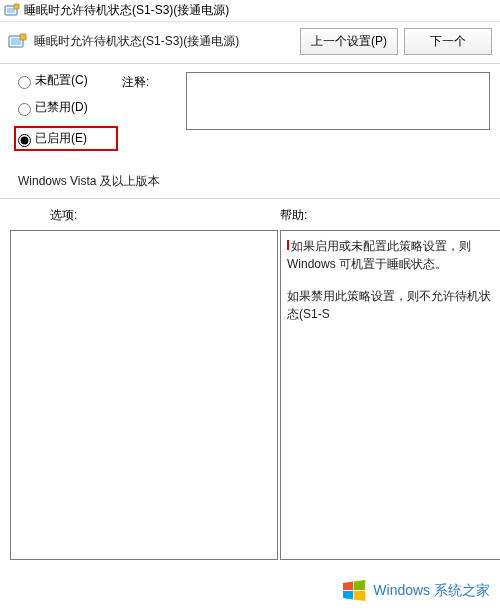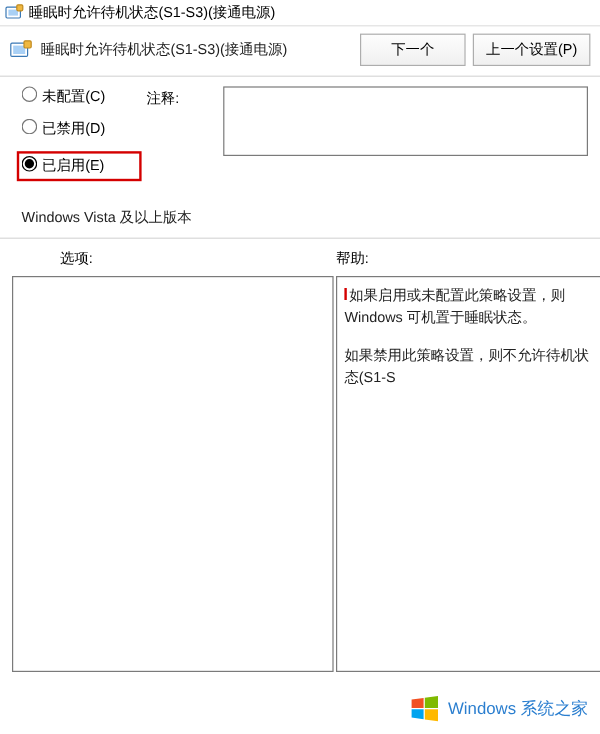--- a/index.html
+++ b/index.html
@@ -44,21 +44,21 @@
 }
 .divider-line { border: none; border-top: 1px solid #d8d8d8; margin: 4px 0 2px 0; }
 .config-area {
   display: grid;
   grid-template-columns: 100px 60px 1fr;
   padding: 6px 10px 2px 18px;
   gap: 6px 4px;
   align-items: start;
 }
 .radio-col { grid-column: 1; display: flex; flex-direction: column; gap: 10px; }
-.radio-row { display: flex; align-items: flex-start; gap: 4px; }
+.radio-row { display: flex; align-items: flex-end; gap: 4px; }
 .radio-row label { cursor: pointer; }
 .highlight-box { border: 2px solid #d40000; padding: 2px 6px 2px 2px; margin-left: -4px; }
 .comment-label { grid-column: 2; grid-row: 1; padding-top: 2px; text-align: left; }
 .comment-box {
   grid-column: 3; grid-row: 1 / span 3;
   border: 1px solid #7a7a7a;
   height: 58px;
   width: 100%;
   background: #fff;
   resize: none;
@@ -144,22 +144,22 @@
 <div class="header-row">
   <span class="setting-icon">
     <svg viewBox="0 0 20 20" width="20" height="20">
       <rect x="1" y="4" width="14" height="11" rx="1" fill="#fff" stroke="#3a78b5" stroke-width="1"></rect>
       <rect x="3" y="6" width="10" height="7" fill="#a9d0f5"></rect>
       <rect x="12" y="2" width="6" height="6" rx="1" fill="#f0b840" stroke="#c08a20"></rect>
     </svg>
   </span>
   <span class="header-title">睡眠时允许待机状态(S1-S3)(接通电源)</span>
   <div class="nav-buttons">
+    <button class="btn">上一个设置(P)</button>
     <button class="btn">下一个</button>
-    <button class="btn">上一个设置(P)</button>
   </div>
 </div>
 
 <hr class="divider-line">
 
 <div class="config-area">
   <div class="radio-col">
     <div class="radio-row">
       <input type="radio" name="state" id="r1" style="">
       <label for="r1">未配置(C)</label>

